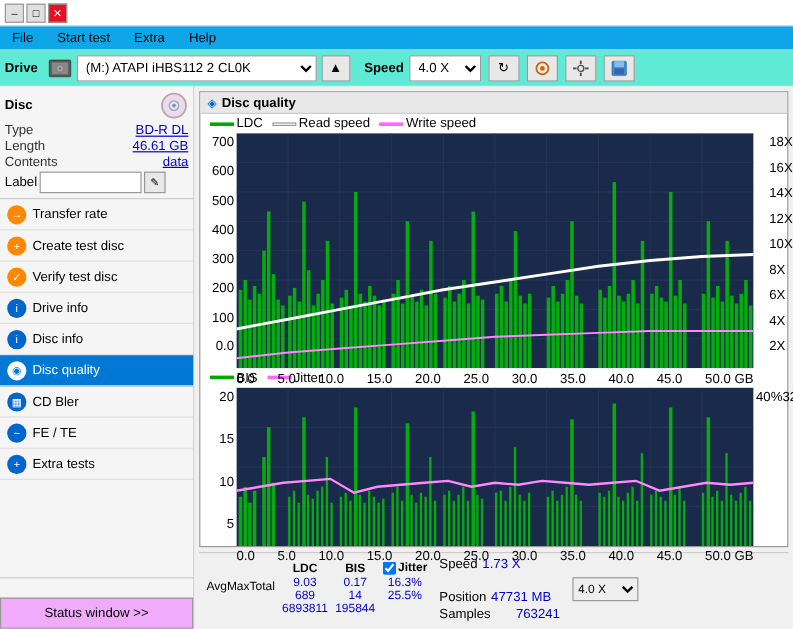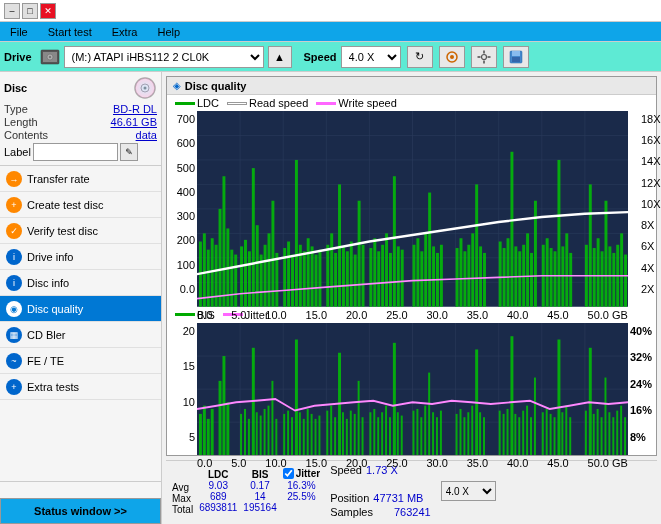--- a/index.html
+++ b/index.html
@@ -127,22 +127,22 @@
       display: flex; align-items: center; justify-content: center;
       font-size: 9px; flex-shrink: 0;
     }
     .nav-item-icon.orange { background: #ff8800; color: white; }
     .nav-item-icon.blue { background: #0066cc; color: white; }
     .nav-item-icon.active-icon { background: white; color: #0078d4; }
     
     
     .sidebar-bottom { border-top: 1px solid #ccc; }
     .status-btn {
-      width: 100%; height: 26px; background: #0ea5e9; border: 1px solid #999;
-      cursor: pointer; font-size: 11px; font-weight: bold; margin-top: 16px;
+      width: 100%; height: 26px; background: #f0abfc; border: 1px solid #999;
+      cursor: pointer; font-size: 11px; font-weight: normal; margin-top: 16px;
     }
     
     
     .content-area {
       flex: 1;
       background: #f0f0f0;
       display: flex;
       flex-direction: column;
       padding: 4px;
       gap: 4px;
@@ -192,21 +192,21 @@
       border-top: 1px solid #ccc;
       display: flex;
       align-items: center;
       padding: 2px 6px;
       gap: 6px;
       flex-wrap: wrap;
     }
     .stats-col { display: flex; flex-direction: column; }
     .stats-header { font-size: 10px; font-weight: bold; text-align: center; }
     .stats-val { font-size: 10px; text-align: center; color: #0000cc; }
-    .stats-label-col { display: flex; flex-direction: column; font-size: 10px; }
+    .stats-label-col { display: flex; flex-direction: row; font-size: 10px; }
     .stats-label { font-size: 10px; }
     .jitter-val { color: #0000cc; font-size: 10px; }
     .speed-val { color: #0000cc; }
     
     .start-btns { display: flex; flex-direction: column; gap: 2px; margin-left: auto; }
     .start-btn {
       width: 65px; height: 20px; background: #e0e0e0; border: 1px solid #999;
       cursor: pointer; font-size: 10px; display: flex; align-items: center; justify-content: center;
     }
     
@@ -693,21 +693,21 @@
                 <span>20.0</span>
                 <span>25.0</span>
                 <span>30.0</span>
                 <span>35.0</span>
                 <span>40.0</span>
                 <span>45.0</span>
                 <span>50.0 GB</span>
               </div>
             </div>
 
-            <div style="width:26px; display:flex; flex-direction:column; justify-content:space-between; padding:2px 0 12px 2px; font-size:9px;font-weight:bold;">
+            <div style="width:26px; display:flex; flex-direction:row; justify-content:space-between; padding:2px 0 12px 2px; font-size:9px;">
               <span>40%</span>
               <span>32%</span>
               <span>24%</span>
               <span>16%</span>
               <span>8%</span>
             </div>
           </div>
         </div>
       </div>
     </div>
@@ -725,21 +725,21 @@
         <div class="stats-header">LDC</div>
         <div class="stats-val">9.03</div>
         <div class="stats-val">689</div>
         <div class="stats-val">6893811</div>
       </div>
 
       <div class="stats-col">
         <div class="stats-header">BIS</div>
         <div class="stats-val">0.17</div>
         <div class="stats-val">14</div>
-        <div class="stats-val">195164</div>
+        <div class="stats-val">195844</div>
       </div>
 
       <div class="stats-col">
         <div style="display:flex; align-items:center; gap:2px; height:14px;">
           <input type="checkbox" checked="" style="width: 11px; height: 11px;">
           <span class="stats-header">Jitter</span>
         </div>
         <div class="stats-val jitter-val">16.3%</div>
         <div class="stats-val jitter-val">25.5%</div>
         <div style="height:14px;"></div>

